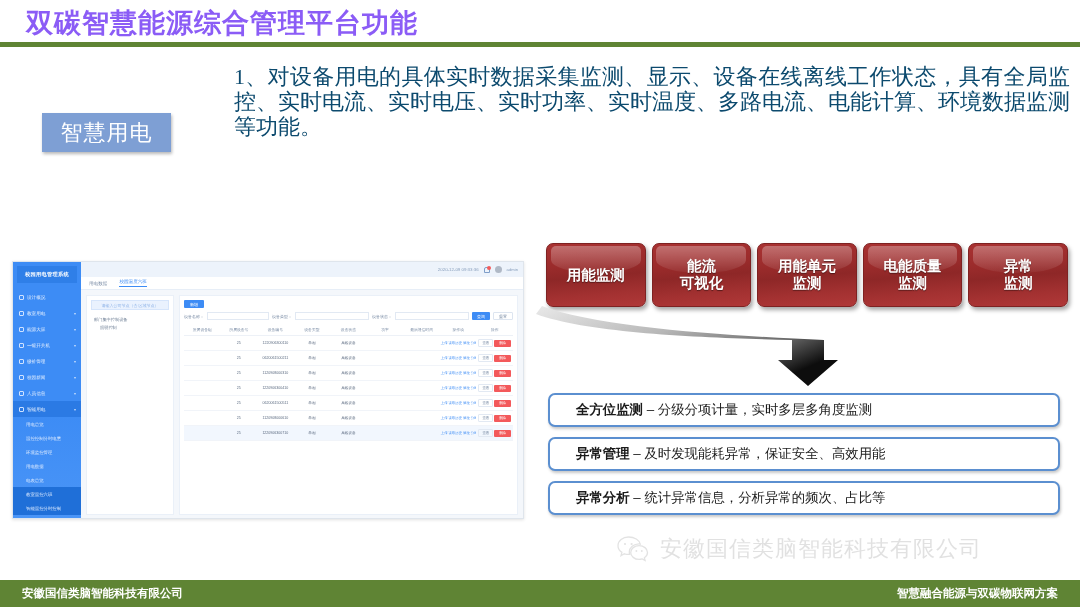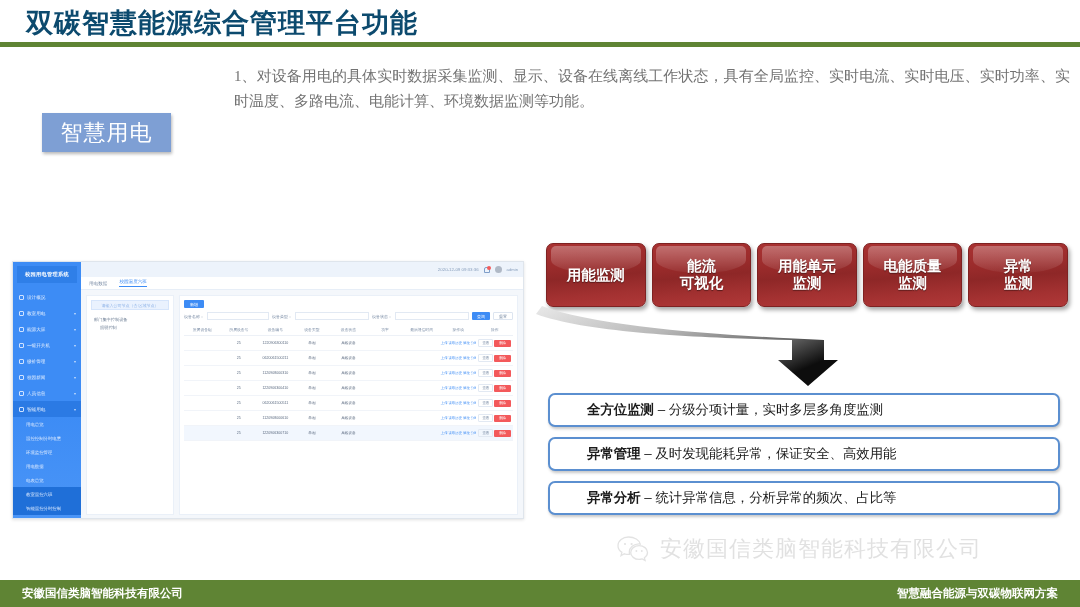--- a/index.html
+++ b/index.html
@@ -17,21 +17,21 @@
   }
 
   
   .title-bar {
     position: absolute; left: 0; top: 0; width: 1080px; height: 44px;
   }
   .title-text {
     position: absolute; left: 26px; top: 5px;
     font-family: "Liberation Serif", "DejaVu Serif", serif;
     font-size: 27px; font-weight: 700;
-    color: #0c4a6e;
+    color: #8b5cf6;
     letter-spacing: 1px;
     white-space: nowrap;
   }
   .title-rule {
     position: absolute; left: 0; top: 42px; width: 1080px; height: 5px;
     background: #5f8434;
   }
 
   
   .chip {
@@ -43,22 +43,22 @@
   }
   .chip span {
     font-family: "Liberation Serif", "DejaVu Serif", serif;
     font-size: 22px; color: #ffffff; letter-spacing: 1px;
   }
 
   
   .body-text {
     position: absolute; left: 234px; top: 64px; width: 836px;
     font-family: "Liberation Serif", "DejaVu Serif", serif;
-    font-size: 15px; line-height: 25.2px;
-    color: #737373;
+    font-size: 22px; line-height: 25.2px;
+    color: #0c4a6e;
     text-align: justify;
   }
   .body-text p { margin: 0; }
 
   
   .shot {
     position: absolute; left: 12px; top: 261px;
     width: 512px; height: 258px;
     background: #ffffff;
     border: 1px solid #dfe5ec;
@@ -178,21 +178,21 @@
   .arrow-svg { position: absolute; left: 520px; top: 300px; width: 340px; height: 92px; }
 
   
   .brow {
     position: absolute; left: 548px; width: 512px; height: 34px;
     background: #ffffff;
     border: 2px solid #5b8fd0;
     border-radius: 7px;
     box-shadow: 1px 2px 3px rgba(0,0,0,.22);
     display: flex; align-items: center;
-    padding-left: 37px;
+    padding-left: 26px;
   }
   .brow .txt {
     font-family: "Liberation Sans", "DejaVu Sans", sans-serif;
     font-size: 13.4px; color: #1b1b1b; white-space: nowrap;
   }
   .brow .txt b { font-weight: 700; }
   #brow0 { top: 393px; }
   #brow1 { top: 437px; }
   #brow2 { top: 481px; }
 

